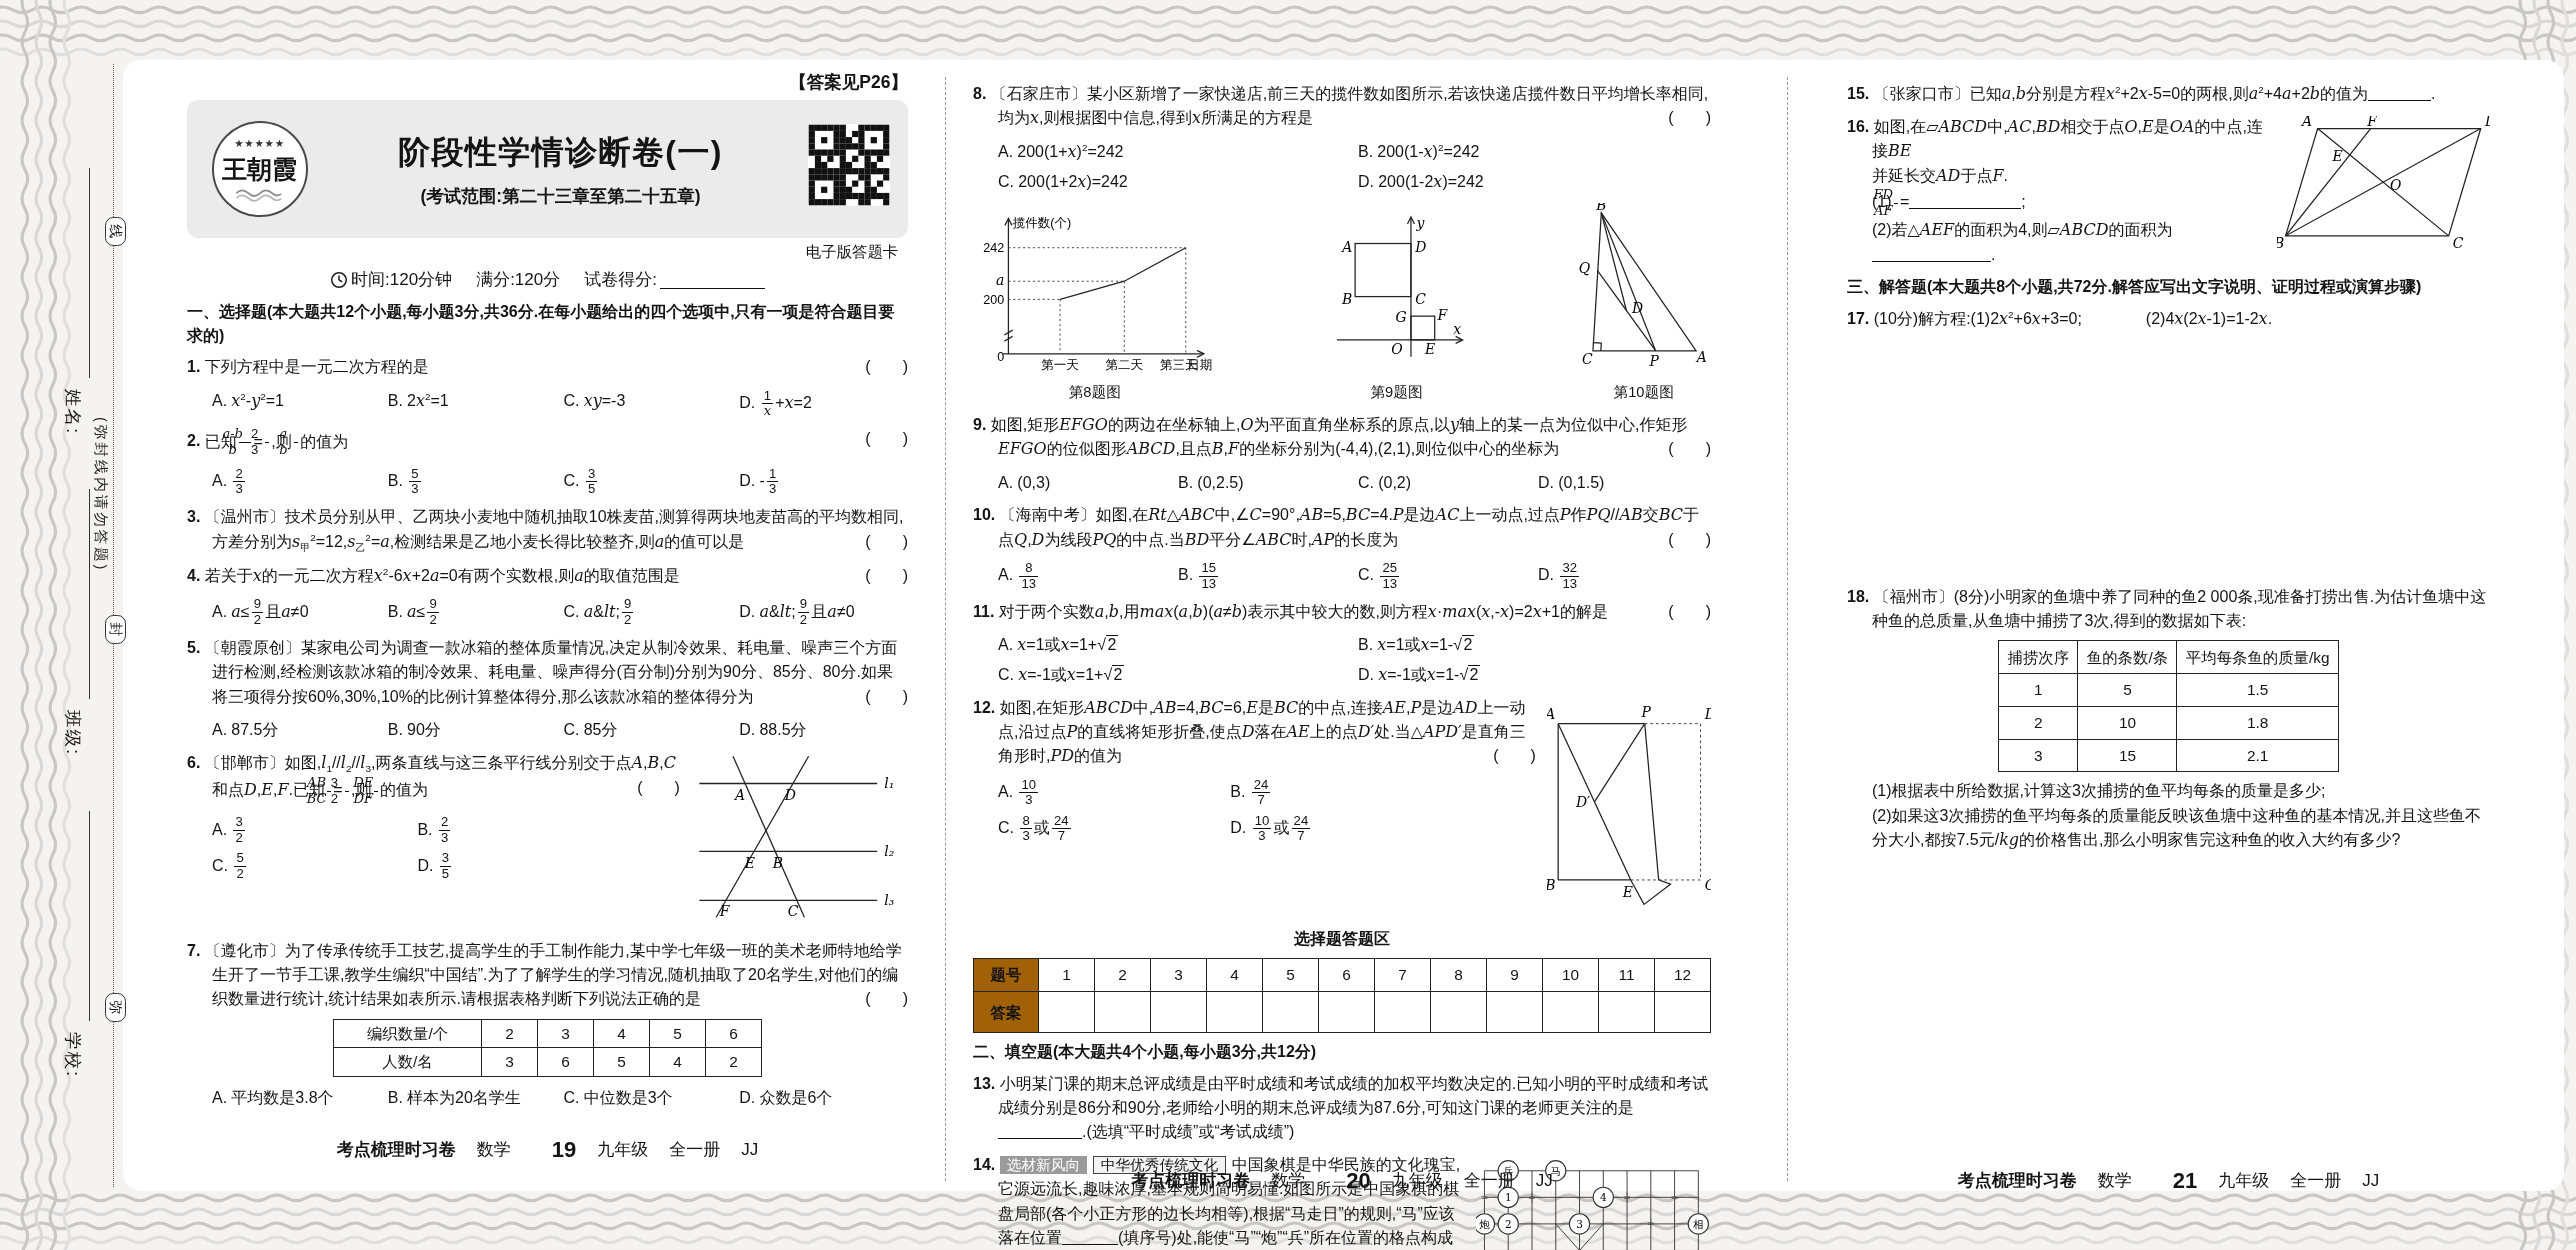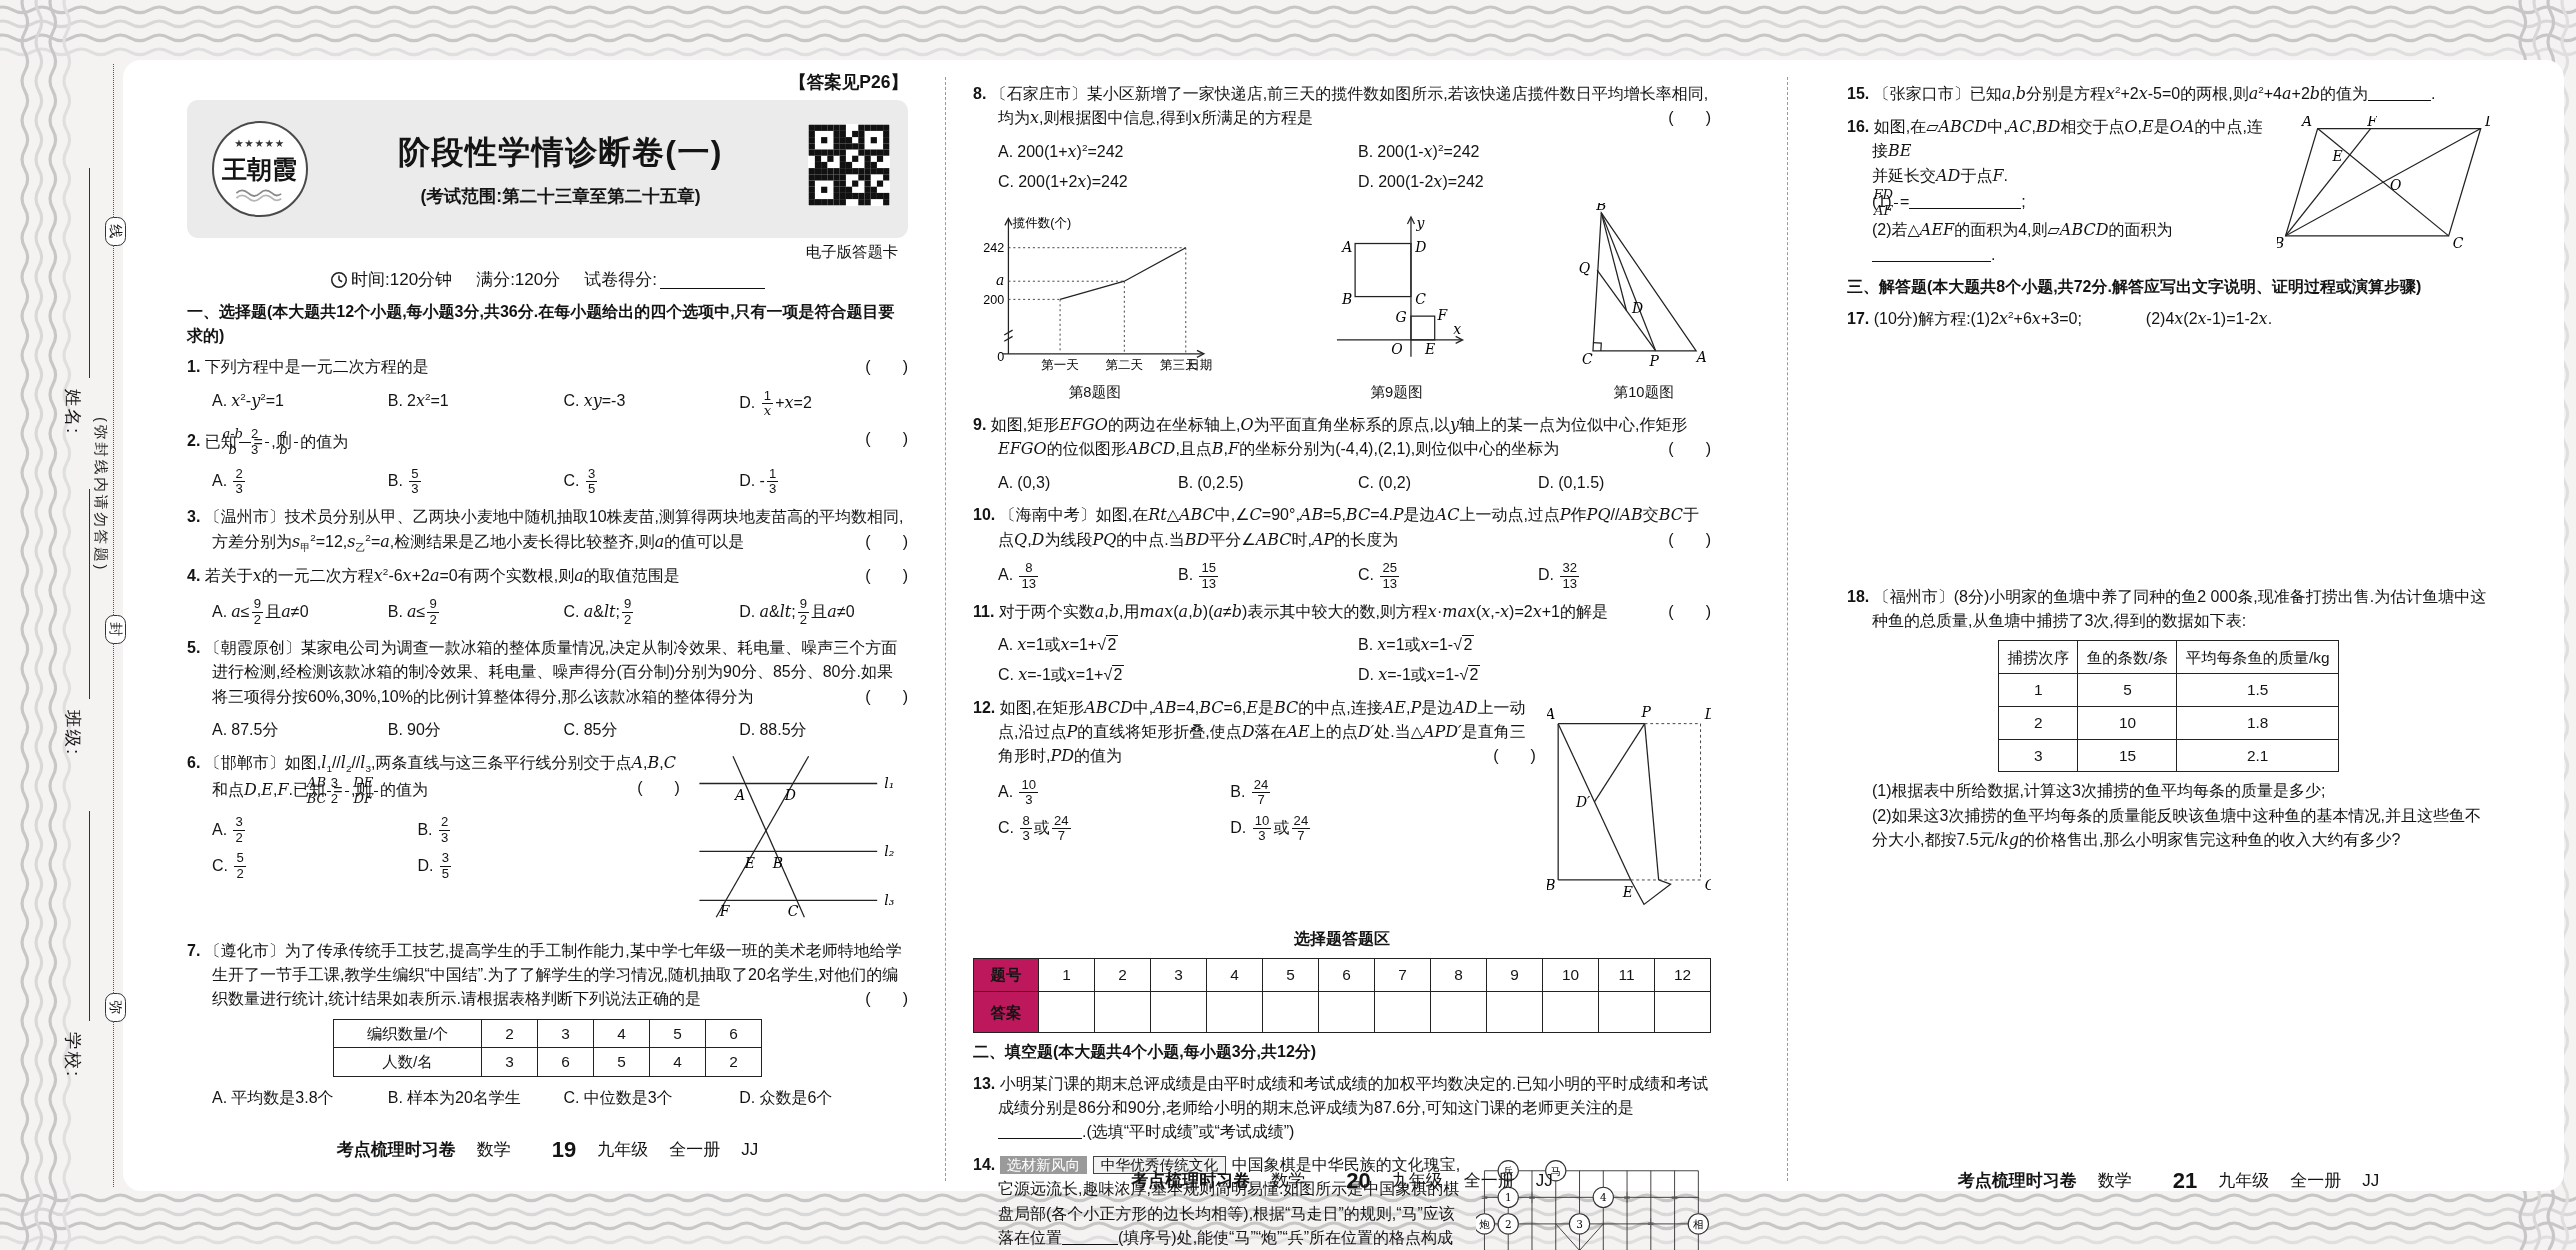--- a/index.html
+++ b/index.html
@@ -50,21 +50,21 @@
   .figcap{font-size:14.7px;margin-top:2.1px;}
   table.xt{border-collapse:collapse;margin:7px auto;}
   .xt td{border:1.4px solid #222;padding:2.1px 7px;text-align:center;font-size:15.4px;min-width:41px;}
   #q7t td:first-child{min-width:133px;}
   #q18t td{padding:4.2px 8.4px;}
   .ansarea{margin:4.2px 0 7px;}
   .ans-title{text-align:center;font-weight:700;margin-bottom:2.8px;}
   #ansgrid table{width:100%;}
   #ansgrid td{height:28px;}
   #ansgrid tr:last-child td{height:36px;}
-  #ansgrid td.lab{background:#be185d;font-weight:600;width:59px;}
+  #ansgrid td.lab{background:#a16207;font-weight:600;width:59px;}
   .pfoot{position:absolute;z-index:3;display:flex;gap:21px;justify-content:center;align-items:center;font-size:17px;}
   .pfoot .pbrand{font-family:"DejaVu Serif","Liberation Serif",serif;font-weight:700;}
   .pfoot .pnum{font-size:22px;font-weight:700;line-height:1;margin-left:20px;}
   i{font-family:"DejaVu Serif","Liberation Serif",serif;font-style:italic;}
   sup,sub{font-size:0.62em;}
   .fr{display:inline-flex;flex-direction:column;text-align:center;vertical-align:middle;line-height:1.12;font-size:0.82em;margin:0 2.1px;}
   .fr .fn{border-bottom:1.4px solid #111;padding:0 2.1px;}
   .fr .fd{padding:0 2.1px;}
   .sq .rd{border-top:1.4px solid #111;padding:0 1.4px;}
   .blank{display:inline-block;border-bottom:1.4px solid #111;height:1em;vertical-align:-2.1px;}

